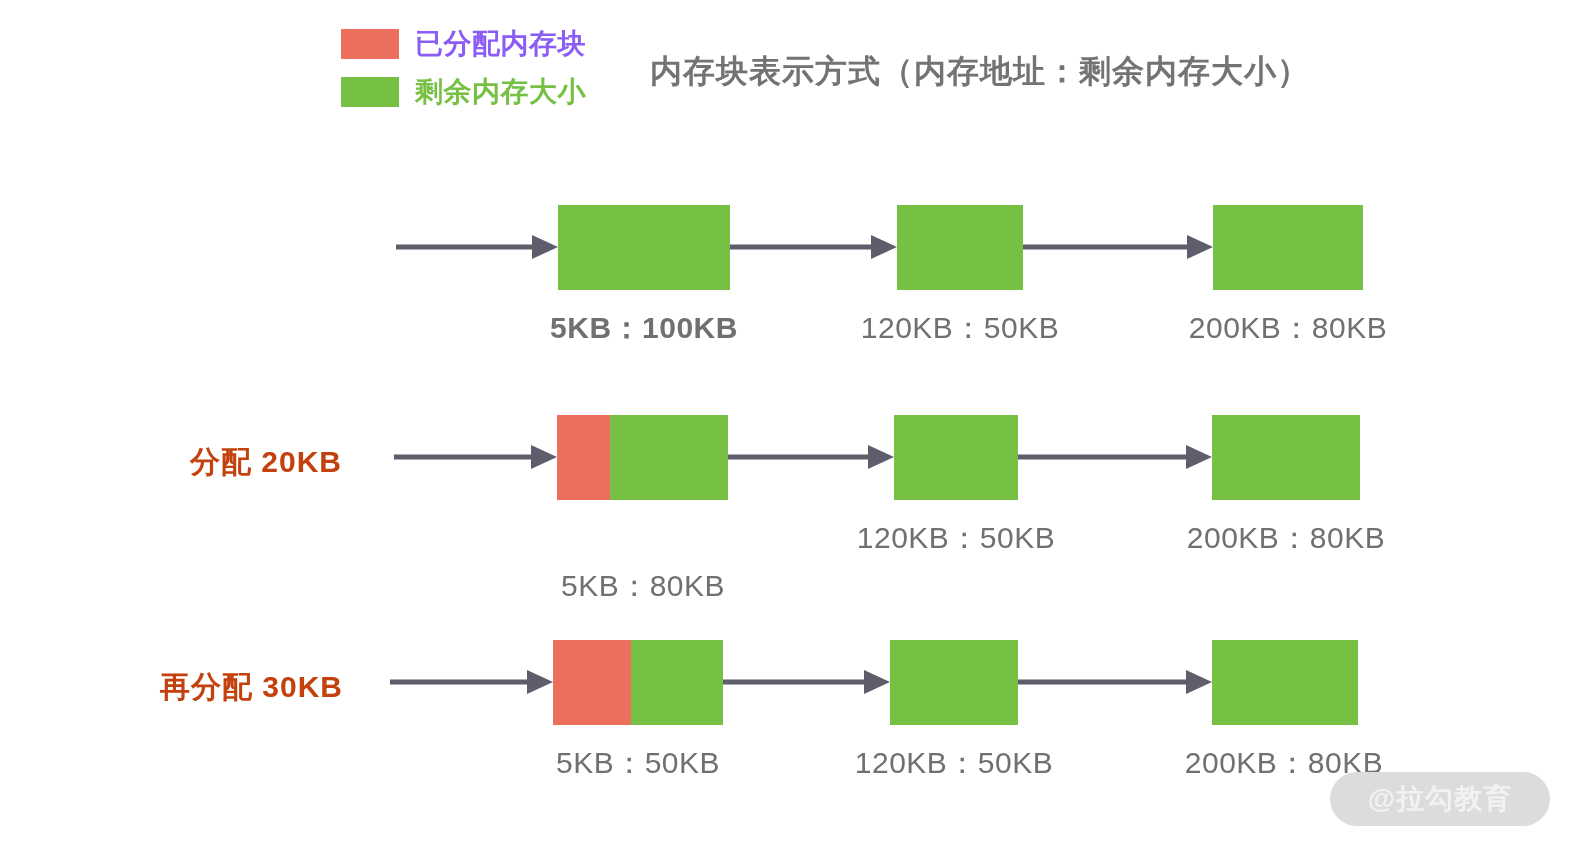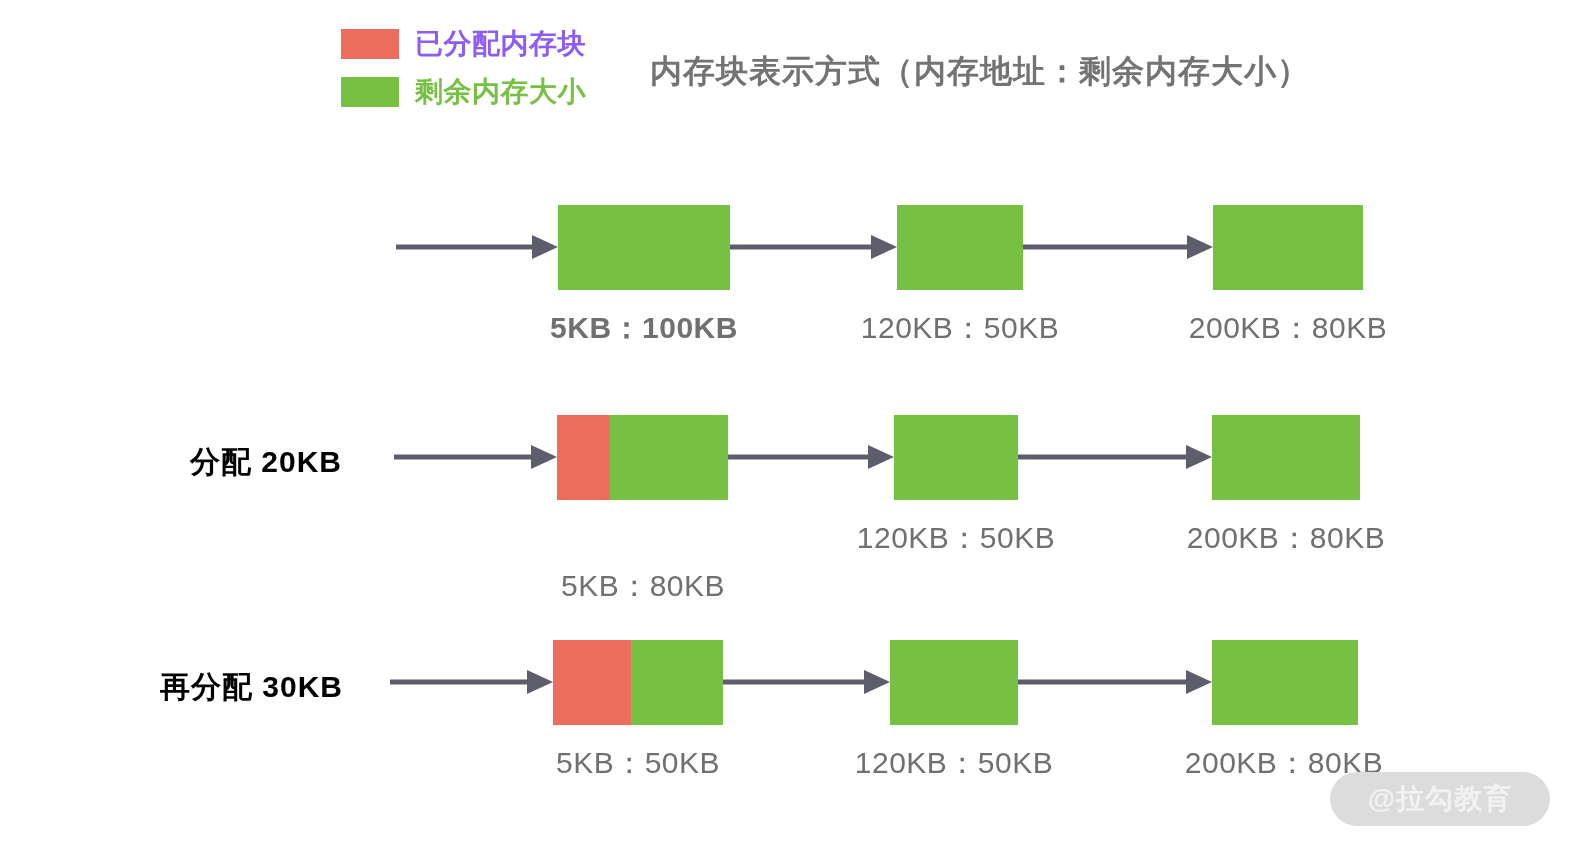--- a/index.html
+++ b/index.html
@@ -69,21 +69,21 @@
   }
   .row-1 { top: 205px; }
   .row-2 { top: 415px; }
   .row-3 { top: 640px; }
 
   
   .row-action {
     position: absolute;
     font-size: 30px;
     font-weight: 700;
-    color: #000000;
+    color: #c2410c;
     letter-spacing: 1px;
     white-space: nowrap;
     line-height: 1;
   }
 
   
   .arrow {
     position: absolute;
     height: 24px;
     display: block;

